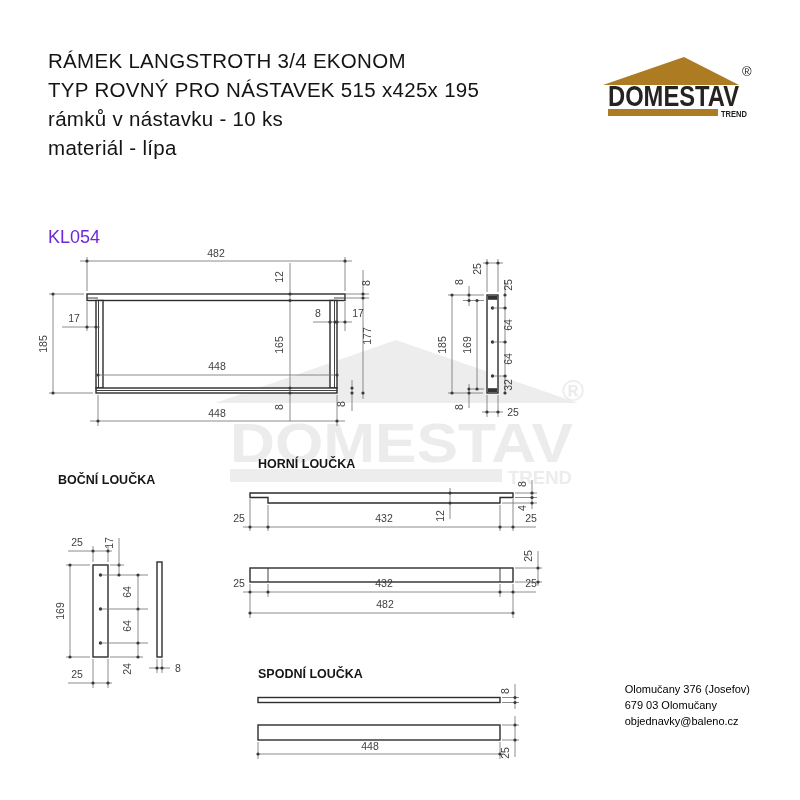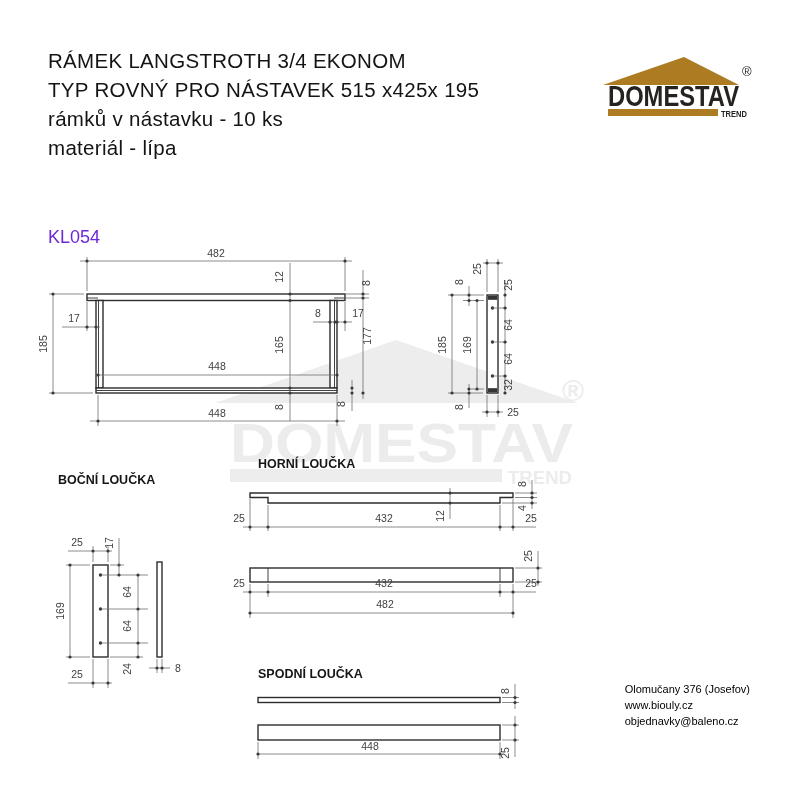--- a/index.html
+++ b/index.html
@@ -324,15 +324,15 @@
     <line class="dim" x1="502" y1="740" x2="519" y2="740"></line>
     <line class="dim" x1="515" y1="716" x2="515" y2="757"></line>
     <circle class="dot" cx="515" cy="725" r="1.6"></circle>
       <circle class="dot" cx="515" cy="740" r="1.6"></circle>
     <text class="dtxt" transform="rotate(-90,509,753)" x="509" y="753">25</text>
   </g>
 </svg>
 
 <div class="abs contact">
   <div>Olomučany 376 (Josefov)</div>
-  <div>www.biouly.cz</div>
+  <div>679 03 Olomučany</div>
   <div>objednavky@baleno.cz</div>
 </div>
 
 </body></html>

